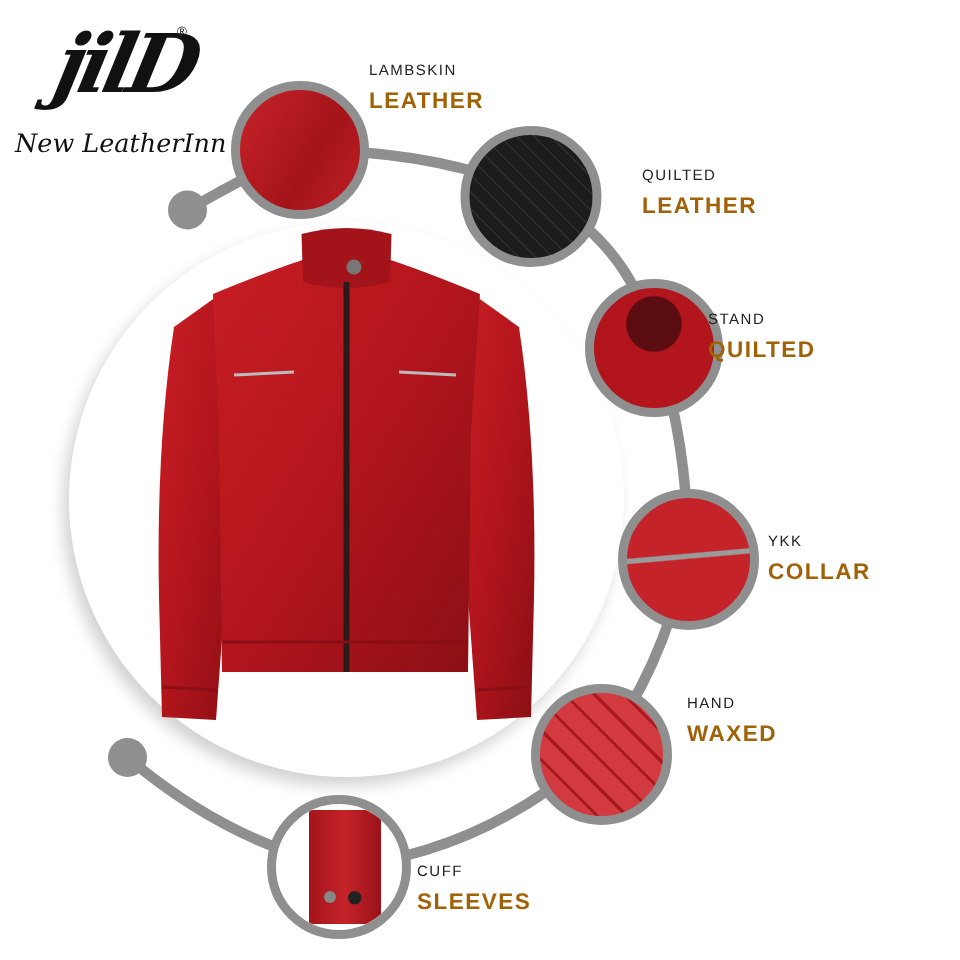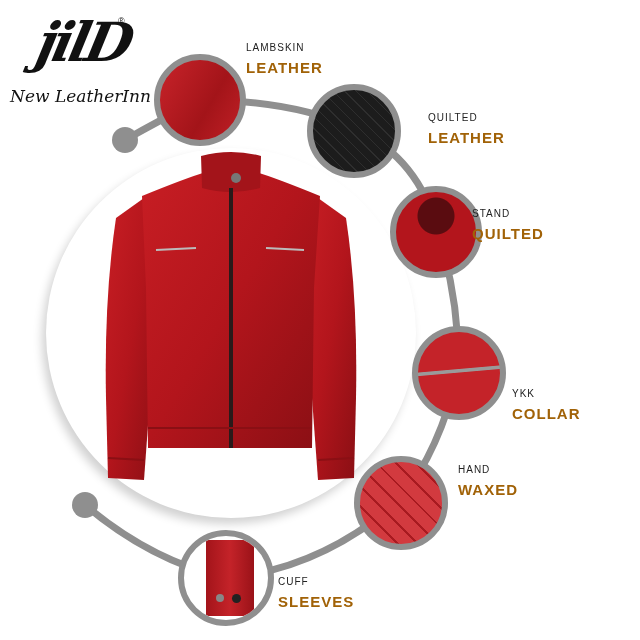--- a/index.html
+++ b/index.html
@@ -75,21 +75,21 @@
   <span class="l2">LEATHER</span>
 </div>
 
 <div class="feat" style="left:390px;top:186px;width:92px;height:92px;background:radial-gradient(circle at 50% 30%,#5a0c10 0 18px,#b3151c 19px);"></div>
 <div class="lbl" style="left:472px;top:204px;">
   <span class="l1">STAND</span>
   <span class="l2">QUILTED</span>
 </div>
 
 <div class="feat" style="left:412px;top:326px;width:94px;height:94px;background:linear-gradient(175deg,#c42329 0 45%,#9a9a9a 46% 49%,#c42329 50%);"></div>
-<div class="lbl" style="left:512px;top:352px;margin-top:32px;">
+<div class="lbl" style="left:512px;top:352px;">
   <span class="l1">YKK</span>
   <span class="l2">COLLAR</span>
 </div>
 
 <div class="feat" style="left:354px;top:456px;width:94px;height:94px;background:repeating-linear-gradient(45deg,#d23a3f 0 12px,#a81a20 12px 14px),#d23a3f;"></div>
 <div class="lbl" style="left:458px;top:460px;">
   <span class="l1">HAND</span>
   <span class="l2">WAXED</span>
 </div>
 

